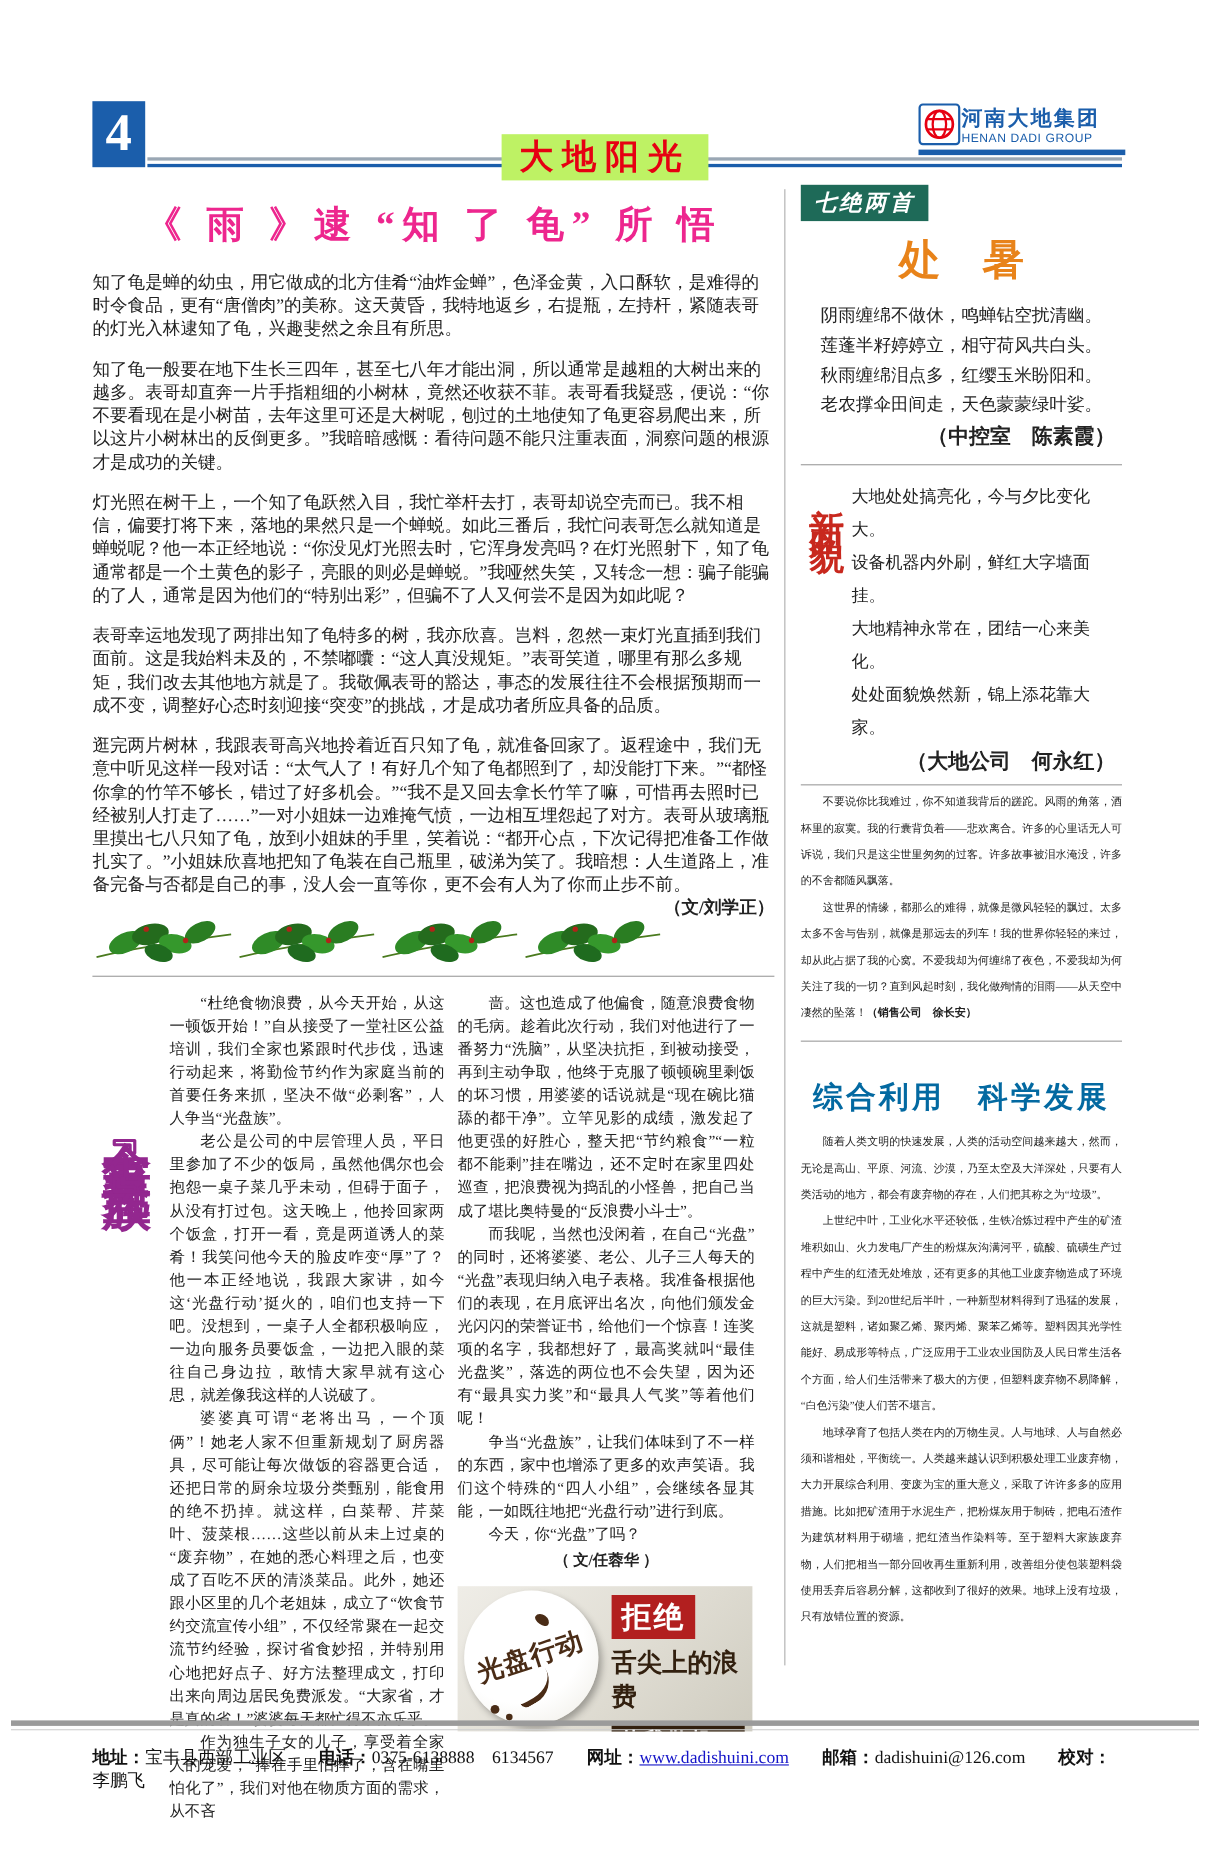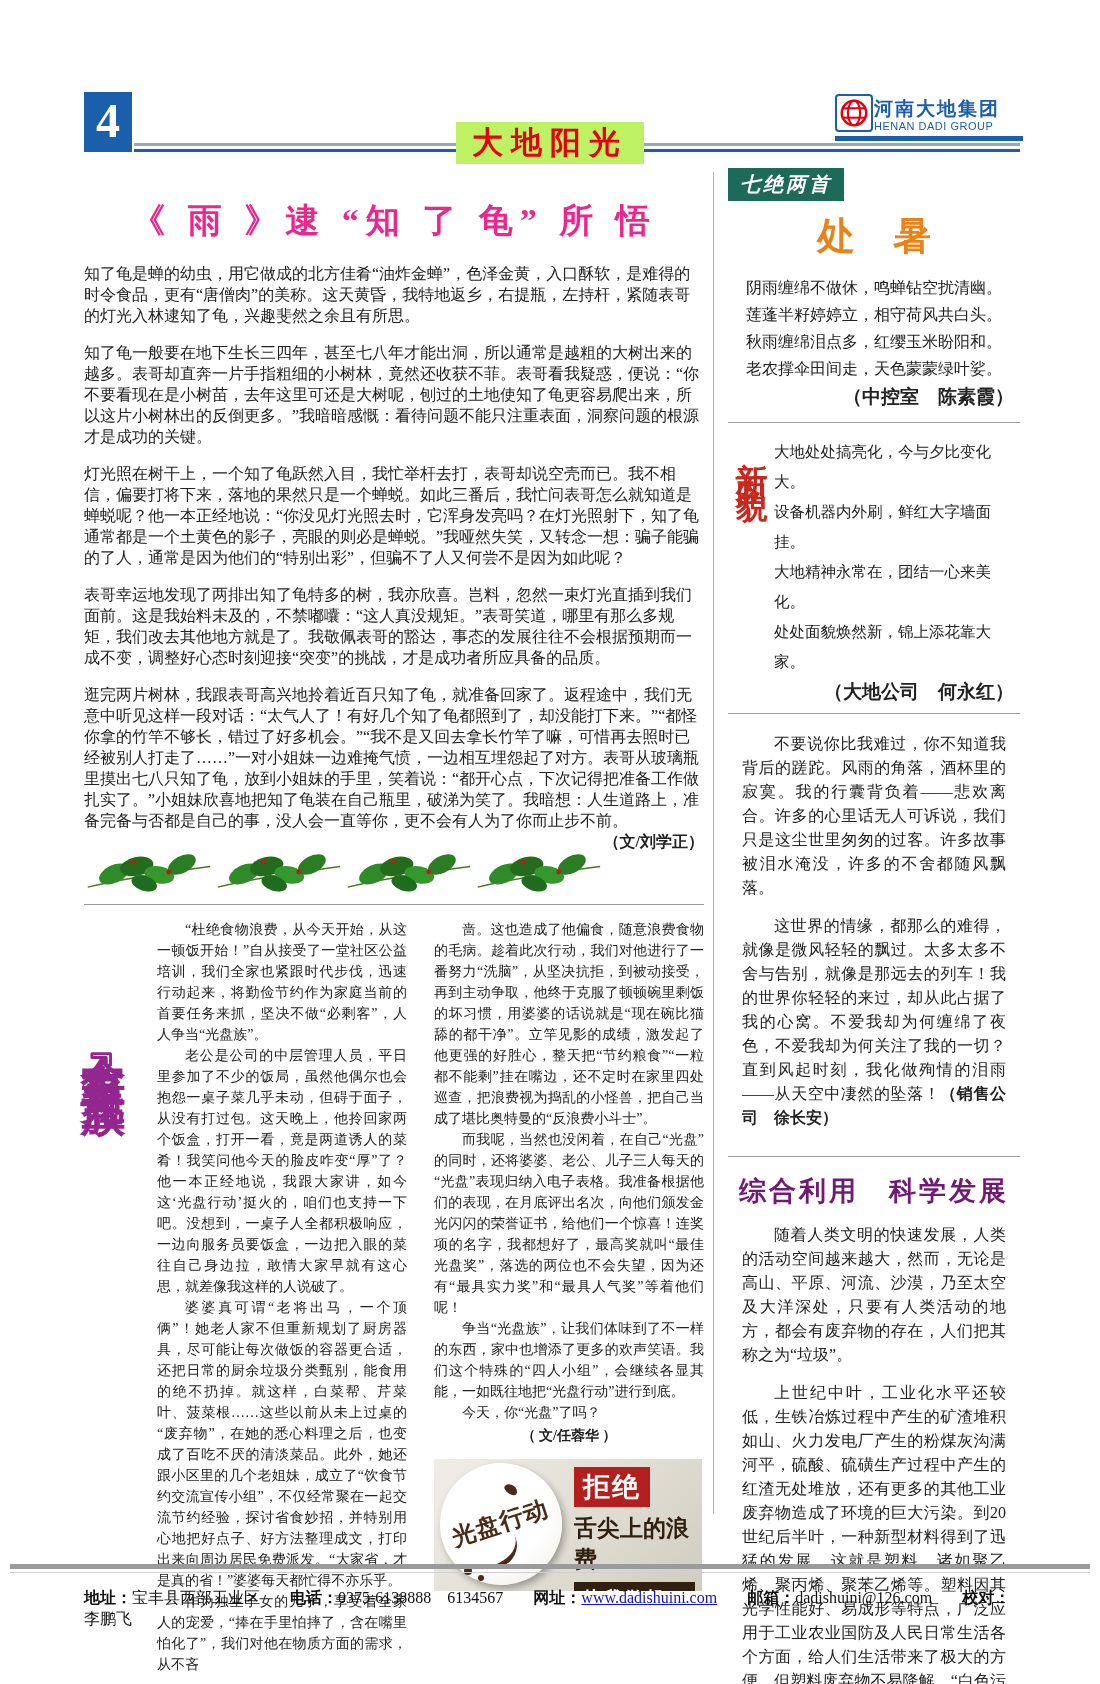--- a/index.html
+++ b/index.html
@@ -15,32 +15,32 @@
             padding:0 16px;color:#e60012;font-size:31px;font-weight:bold;letter-spacing:8px;
             font-family:"Liberation Sans","DejaVu Sans",sans-serif;z-index:3;}
   .logo{position:absolute;left:835px;top:94px;width:188px;z-index:4;background:#fff;padding-bottom:4px;
         border-bottom:5px solid #1b5eab;display:flex;align-items:flex-end;gap:1px;}
   .logo-icon-box{border:2px solid #1b5eab;border-radius:4px;padding:1px;display:flex;}
   .logo-cn{color:#1b5eab;font-size:19px;font-weight:bold;letter-spacing:2px;
            font-family:"Liberation Sans","DejaVu Sans",sans-serif;line-height:1.1;}
   .logo-en{color:#1b5eab;font-size:11px;font-family:"Liberation Sans","DejaVu Sans",sans-serif;
            letter-spacing:.5px;}
   
-  .left-col{position:absolute;left:84px;top:188px;width:620px;}
+  .left-col{position:absolute;left:84px;top:171px;width:620px;}
   .v-divider{position:absolute;left:713px;top:172px;width:1px;height:1342px;background:#adadad;}
   .right-col{position:absolute;left:728px;top:164px;width:292px;}
   
   .rain-title{text-align:center;color:#ed268e;font-size:34px;font-weight:bold;letter-spacing:7px;
               margin:10px 0 20px;}
   .fl-byline{float:right;font-weight:bold;}
   
   .leaf-row{display:flex;justify-content:space-between;align-items:center;margin:16px 0 6px;}
   .leaf-rule{border-top:1px solid #9b9b9b;margin:4px 0 14px;}
   
-  .plate-article{display:flex;gap:27px;justify-content:flex-end;}
+  .plate-article{display:flex;gap:12px;}
   .plate-vtitle{writing-mode:vertical-rl;text-orientation:upright;color:#93278f;font-size:45px;
                 font-weight:bold;line-height:1.2;letter-spacing:5px;height:600px;margin-top:100px;
                 width:58px;flex:none;font-family:"Liberation Sans","DejaVu Sans",sans-serif;}
   .plate-col{width:250px;flex:none;}
   .plate-col2{width:270px;flex:none;}
   .plate-article p{font-size:14px;line-height:21px;text-align:justify;text-indent:2em;margin:0;}
   .plate-byline{text-align:center;font-size:14px;font-weight:bold;margin-top:4px;}
   
   .plate-banner{position:relative;margin-top:14px;width:268px;height:132px;overflow:hidden;
                 background:linear-gradient(135deg,#efede7 0%,#dedbd1 60%,#cfccc0 100%);}
@@ -69,24 +69,24 @@
   .t-green{color:#2ba14d;}
   .poem-line{text-align:center;font-size:16px;line-height:27px;}
   .r-byline{text-align:right;font-size:19px;font-weight:bold;padding-right:6px;margin-top:2px;}
   .newlook{display:flex;padding:14px 0 8px;}
   .newlook-vtitle{writing-mode:vertical-rl;text-orientation:upright;color:#c8281e;font-size:32px;
                   font-weight:bold;letter-spacing:14px;width:46px;flex:none;height:170px;}
   .newlook-body{flex:1;}
   .newlook-line{font-size:15.5px;line-height:30px;}
   .clouds-title{text-align:center;color:#e8168c;font-size:30px;font-weight:bold;letter-spacing:9px;
                 margin:8px 0 12px;}
-  .sect p.rp{font-size:16px;line-height:24px;text-align:justify;text-indent:2em;margin:14px;font-family:Liberation Serif, serif;}
+  .sect p.rp{font-size:10px;line-height:24px;text-align:justify;text-indent:2em;margin:0;font-family:Liberation Serif, serif;}
   .inline-byline{font-weight:bold;}
-  .recycle-title{text-align:center;color:#701a75;font-size:27px;font-weight:bold;letter-spacing:3px;
-                 margin:12px 0 12px;}
+  .recycle-title{text-align:center;color:#0369a1;font-size:27px;font-weight:bold;letter-spacing:3px;
+                 margin:28px 0 12px;}
   
   .footer-rules{position:absolute;left:10px;top:1564px;width:1080px;}
   .frule1{height:5px;background:#9b9b9b;}
   .frule2{height:1px;background:#cfcfcf;margin-top:3px;}
   .footer-text{position:absolute;left:84px;top:1588px;width:940px;font-size:16px;color:#111;}
   .footer-text .lbl{font-weight:bold;}
   .footer-text .gap{margin-right:26px;}
   .weblink{color:#1414c8;text-decoration:underline;cursor:pointer;}
 </style>
 </head>

